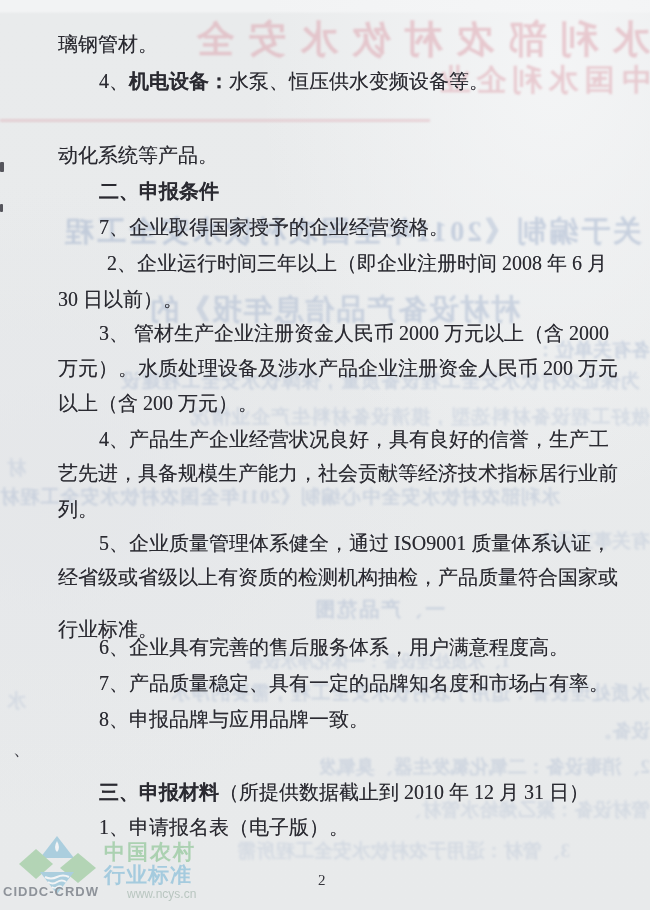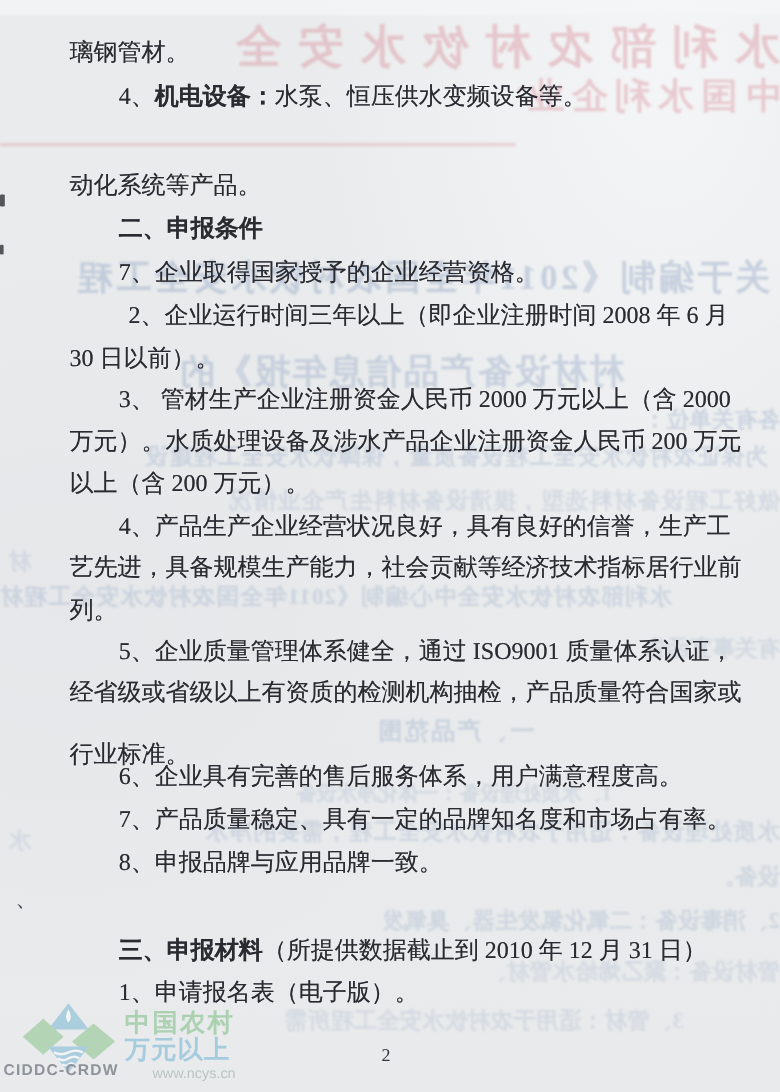--- a/index.html
+++ b/index.html
@@ -105,20 +105,20 @@
         <path d="M40 6 q4 7 0 11 q-4 -4 0 -11" fill="#ffffff"></path>
         <path d="M19 14 L36 29 L19 44 L2 29 Z" fill="#7fc080"></path>
         <path d="M61 18 L79 33 L61 48 L43 33 Z" fill="#7fc080"></path>
         <path d="M23 37 L57 37 L40 59 Z" fill="#6fb3d2"></path>
         <path d="M28 42 q6 3 12 0 q6 -3 12 0" stroke="#ffffff" stroke-width="2" fill="none"></path>
         <path d="M31 47 q5 3 9 0 q5 -3 9 0" stroke="#ffffff" stroke-width="2" fill="none"></path>
         <path d="M35 52 q3 2 5 0 q3 -2 5 0" stroke="#ffffff" stroke-width="1.6" fill="none"></path>
       </g>
     </svg>
     <div class="wm-cn1" id="wm-line1" style="color: rgba(134, 194, 142, 0.62);">中国农村</div>
-    <div class="wm-cn2" id="wm-line2" style="color: rgba(125, 184, 214, 0.62);">万元以上</div>
+    <div class="wm-cn2" id="wm-line2" style="color: rgba(125, 184, 214, 0.62);">行业标准</div>
     <div class="wm-acr">CIDDC-CRDW</div>
     <div class="wm-url">www.ncys.cn</div>
   </div>
 
   <div class="pagenum">2</div>
 
 </div>
 
 </body></html>

